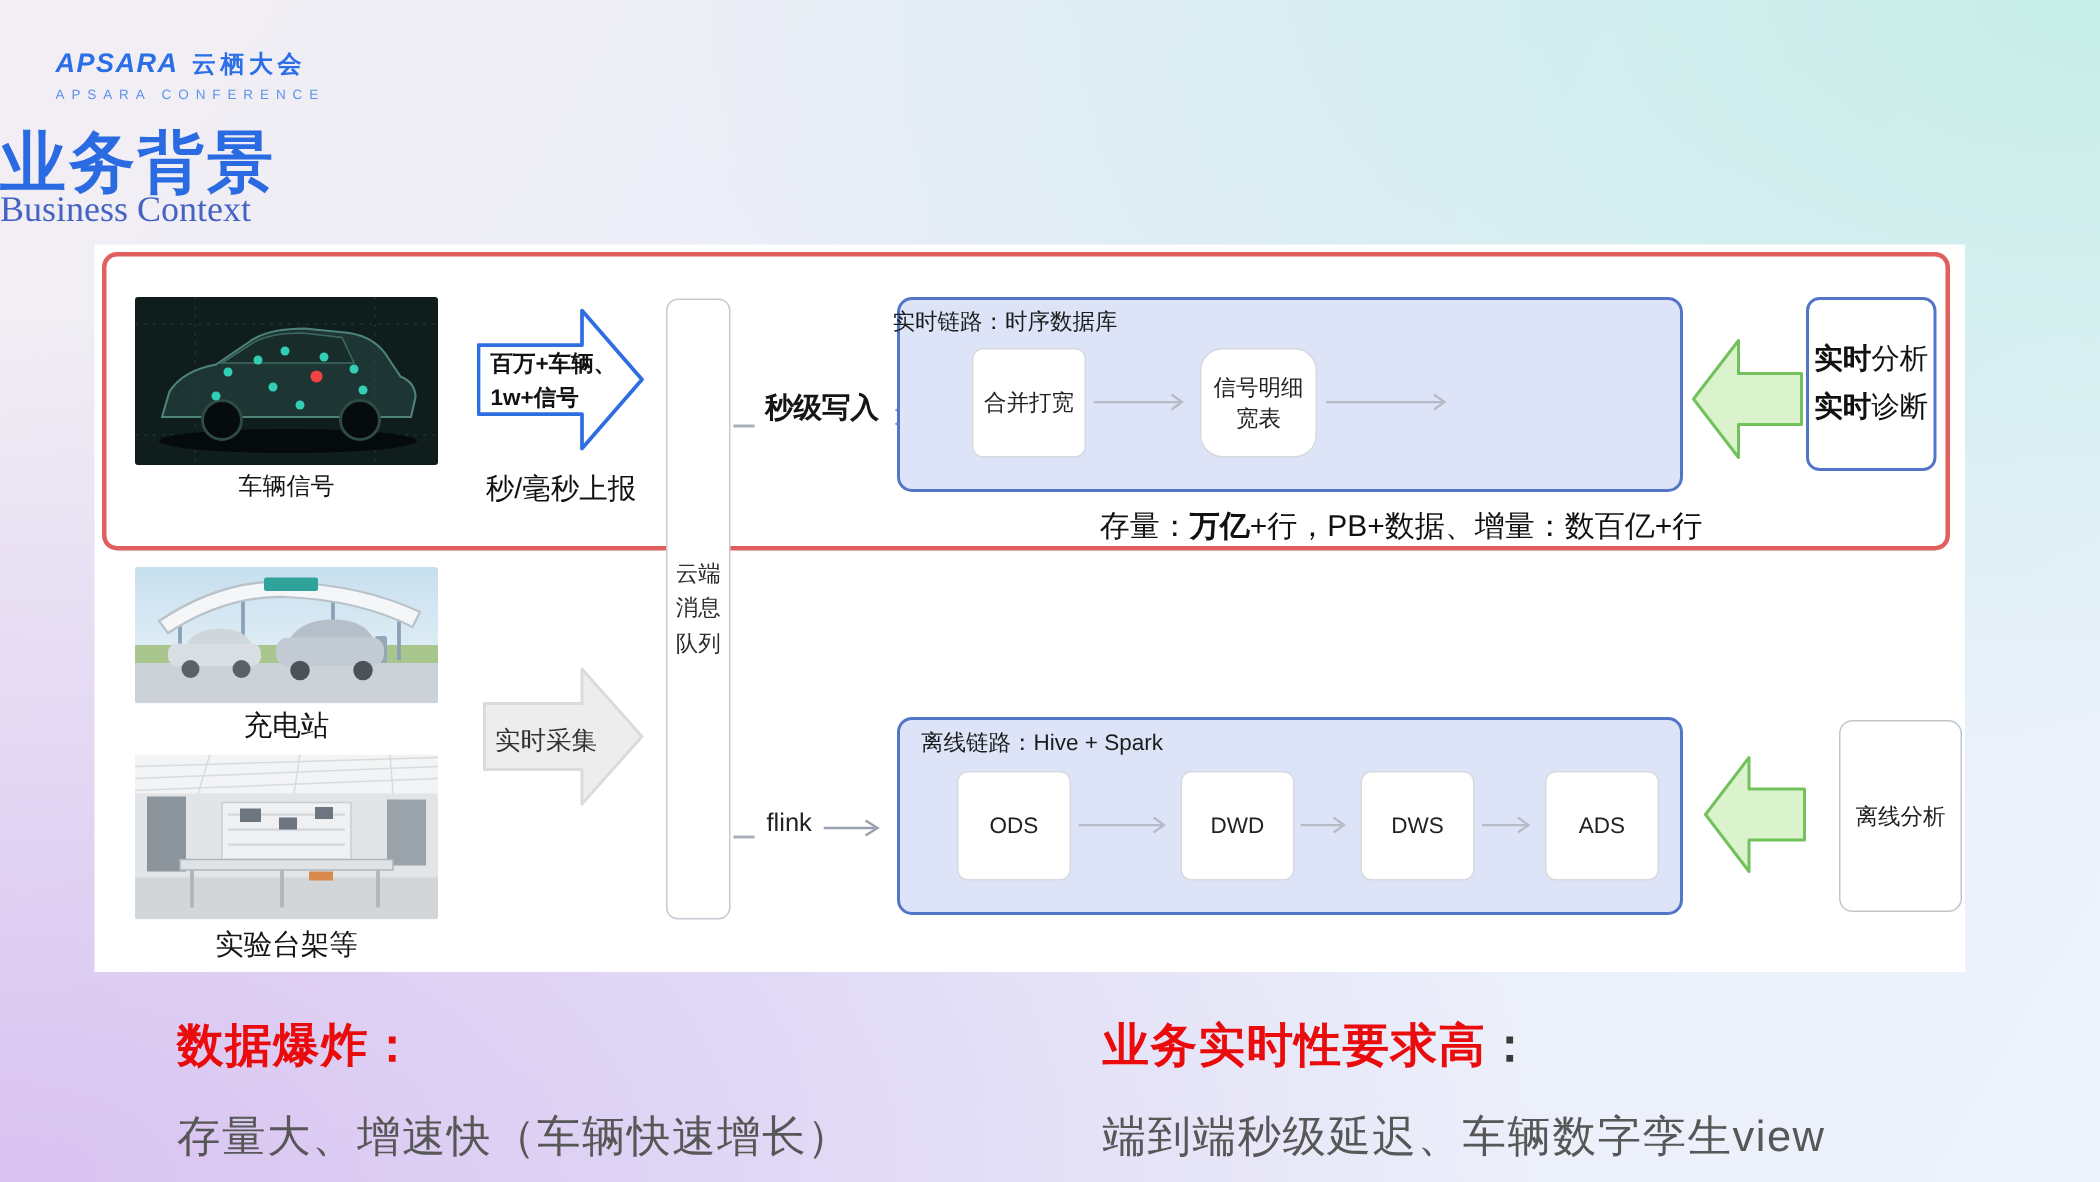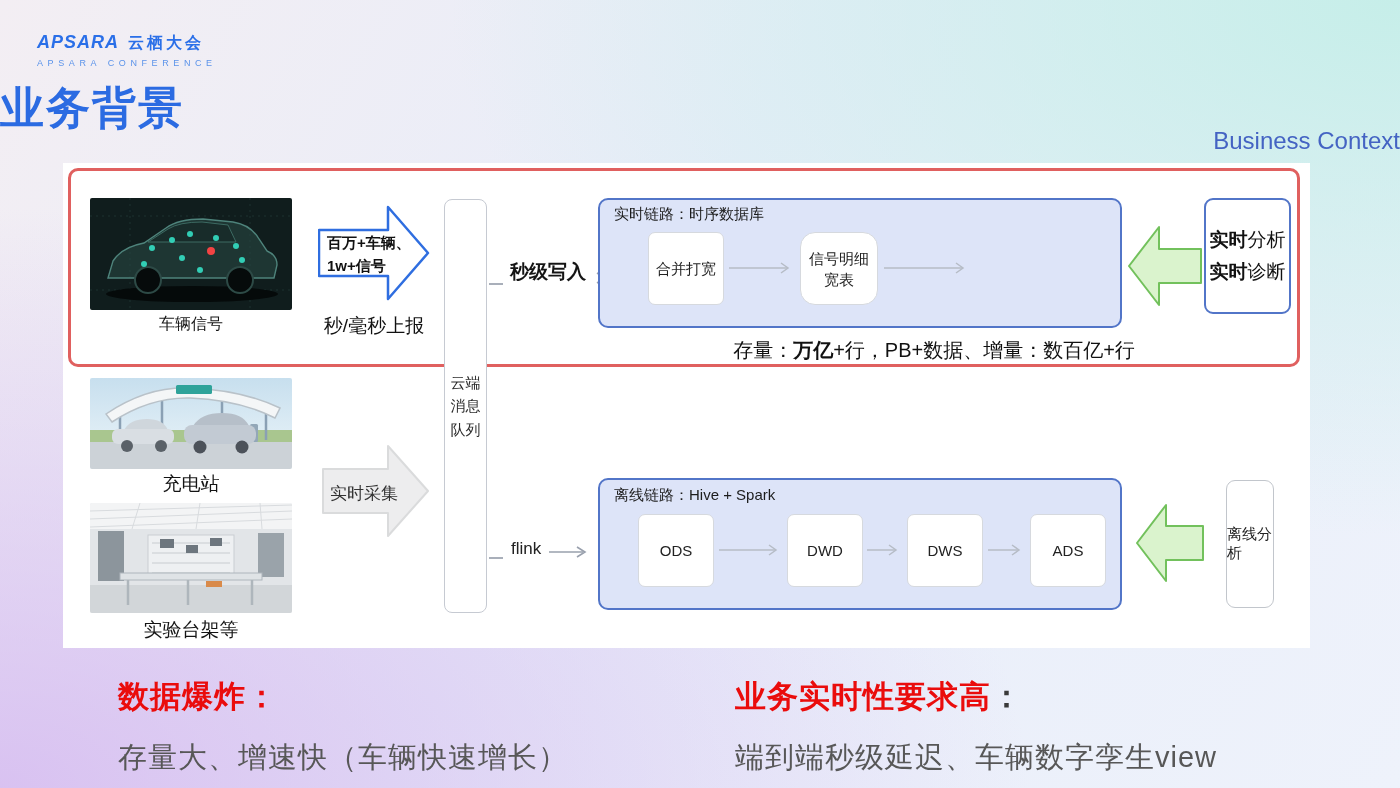--- a/index.html
+++ b/index.html
@@ -13,22 +13,22 @@
   }
   
   .logo{position:absolute;left:37px;top:32px;}
   .logo-row{display:flex;align-items:baseline;}
   .logo-brand{font-size:18px;font-weight:bold;font-style:italic;color:#2a6fe8;letter-spacing:1px;}
   .logo-cn{font-size:16px;font-weight:bold;color:#2a6fe8;letter-spacing:3px;margin-left:9px;}
   .logo-tagline{font-size:9px;color:#5b93ea;letter-spacing:4.6px;margin-top:4px;}
   
   .page-title{position:absolute;left:0;right:0;top:79px;margin:0;
     font-size:44px;font-weight:bold;color:#2b6be2;letter-spacing:2px;}
-  .page-subtitle{position:absolute;left:0;right:0;top:127px;text-align:right;
-    font-size:24px;color:#4463c3;}
+  .page-subtitle{position:absolute;left:0;right:0;top:127px;text-align:left;
+    font-size:24px;color:#4463c3;font-family:Liberation Serif, serif;}
   
   .panel{position:absolute;left:63px;top:163px;width:1247px;height:485px;background:#ffffff;}
   .red-frame{position:absolute;left:68px;top:168px;width:1232px;height:199px;
     border:3px solid #e0605f;border-radius:10px;box-sizing:border-box;}
   .img-card{position:absolute;overflow:hidden;border-radius:2px;}
   .img-card svg{display:block;}
   .img-label{position:absolute;text-align:center;color:#141414;}
   
   .queue-box{position:absolute;left:444px;top:199px;width:43px;height:414px;background:#fff;
     border:1.5px solid #c6cad2;border-radius:8px;box-sizing:border-box;
@@ -53,21 +53,21 @@
   
   .block-arrow{position:absolute;}
   .arrow-text{position:absolute;font-size:15px;font-weight:bold;line-height:1.55;color:#111;}
   .gray-arrow-text{position:absolute;font-size:17px;color:#333;}
   .under-arrow{position:absolute;text-align:center;font-size:19px;color:#111;}
   
   .rt-box{position:absolute;left:1204px;top:198px;width:87px;height:116px;background:#fff;
     border:2px solid #5275c8;border-radius:9px;box-sizing:border-box;
     display:flex;align-items:center;justify-content:center;font-family:Liberation Serif, serif;}
   .rt-box .rt-lines{font-size:19px;line-height:1.7;color:#111;text-align:center;white-space:nowrap;}
-  .off-box{position:absolute;left:1226px;top:480px;width:48px;height:128px;background:#fff;
+  .off-box{position:absolute;left:1226px;top:480px;width:82px;height:128px;background:#fff;
     border:1.5px solid #c2c6cc;border-radius:9px;box-sizing:border-box;
     display:flex;align-items:center;justify-content:center;}
   .off-box span{font-size:15px;color:#222;}
   
   .storage-note{position:absolute;left:700px;top:337px;width:468px;text-align:center;
     font-size:20px;color:#111;}
   .storage-note b{font-weight:bold;}
   
   .note-title{position:absolute;font-size:31px;font-weight:bold;color:#ea0c0c;letter-spacing:1px;}
   .note-title .dark-colon{color:#3a3a3a;font-weight:bold;}
@@ -144,21 +144,21 @@
 
   <div class="connector" style="left:489px;top:257px;height:28px;">
     <div class="dash"></div>
     <span class="write-label">秒级写入</span>
     <svg class="chev" width="15" height="14" viewBox="0 0 15 14">
       <polyline points="4,2 12,7 4,12"></polyline>
     </svg>
   </div>
 
   <div class="linkbox" style="left:598px;top:198px;width:524px;height:130px;"></div>
-  <div class="linkbox-title" style="left:614px;top:205px;">实时链路：时序数据库</div>
+  <div class="linkbox-title" style="left:595px;top:205px;">实时链路：时序数据库</div>
   <div class="node" style="left:648px;top:232px;width:76px;height:73px;">合并打宽</div>
   <svg class="flow" style="left:729px;top:262px;" width="66" height="12" viewBox="0 0 66 12">
     <line x1="0" y1="6" x2="58" y2="6"></line>
       <polyline points="52,1 59,6 52,11"></polyline>
   </svg>
   <div class="node" style="left:800px;top:232px;width:78px;height:73px;border-radius:15px;">
     <div>
       <span>信号明细</span><br>
       <span>宽表</span>
     </div>

